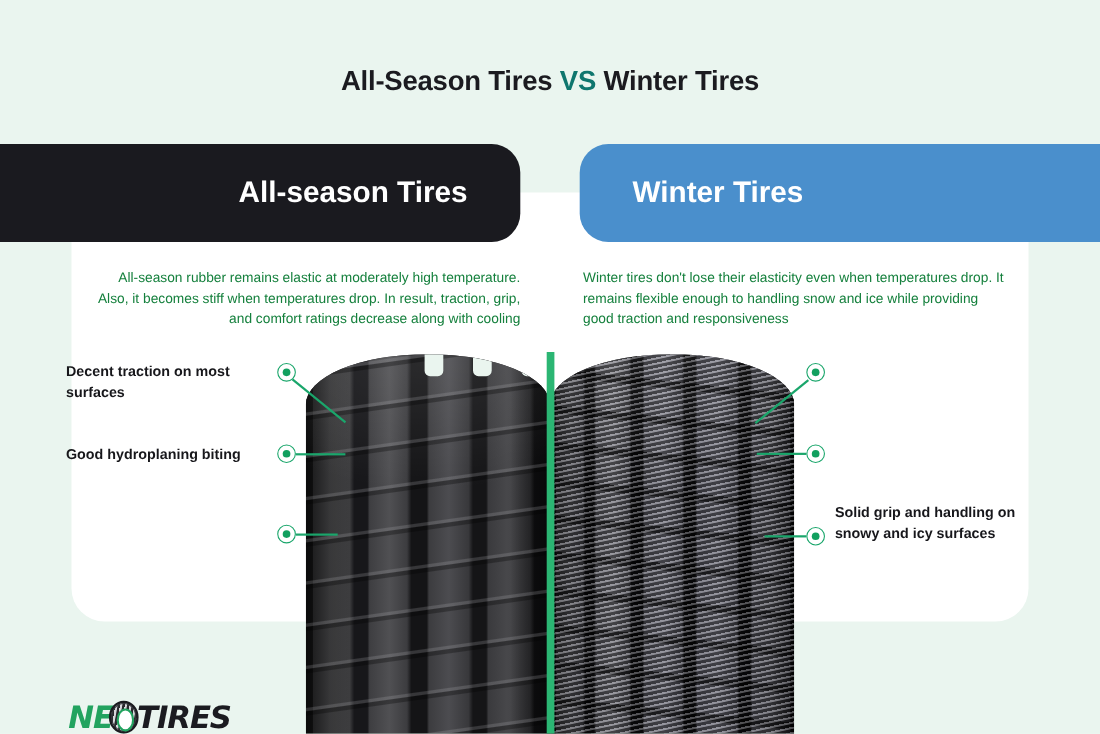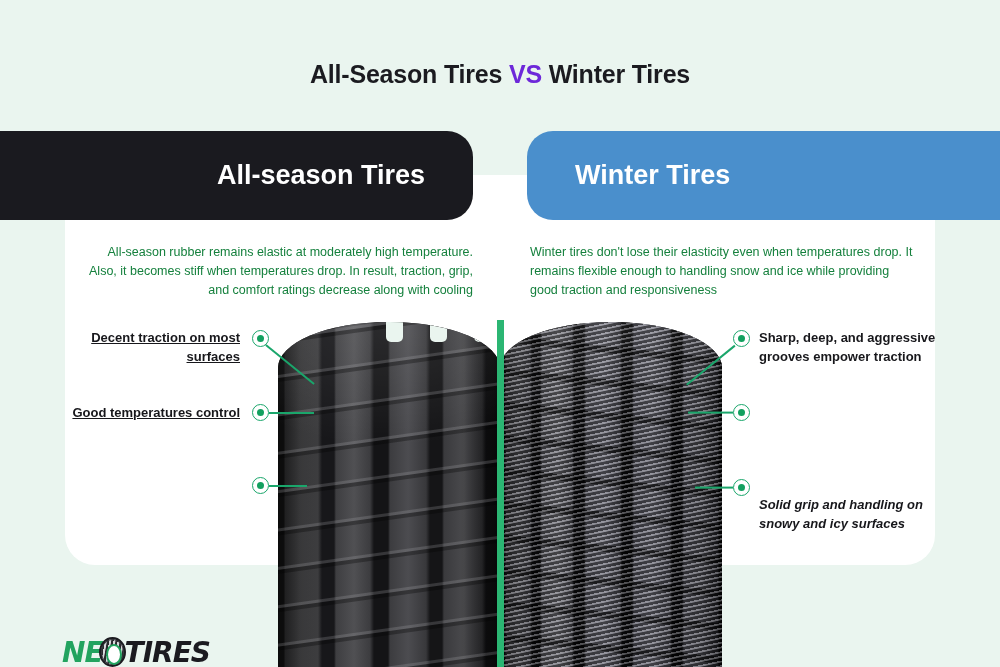--- a/index.html
+++ b/index.html
@@ -11,21 +11,21 @@
   }
   .stage { position:relative; width:1000px; height:667px; background:#eaf5ef; }
 
   
   .title {
     position:absolute; left:0; top:60px; width:1000px;
     text-align:center;
     font-size:25px; font-weight:bold; color:#1b1b20;
     letter-spacing:-0.2px;
   }
-  .title .vs { color:#6d28d9; }
+  .title .vs { color:#0f766e; }
 
   
   .card {
     position:absolute; left:65px; top:175px; width:870px; height:390px;
     background:#ffffff; border-radius:30px;
   }
 
   
   .banner {
     position:absolute; top:131px; height:89px;
@@ -129,21 +129,21 @@
   .divider {
     position:absolute; left:497px; top:320px; width:7px; height:347px;
     background:#2bb673;
   }
 
   
   .feature-label {
     position:absolute; width:180px;
     font-size:13px; font-weight:bold; line-height:19px; color:#17171b;
   }
-  .fl-left  { text-align:right;text-decoration:underline; }
+  .fl-left  { text-align:left; }
   .fl-right { text-align:left; }
 
   .marker {
     position:absolute; width:17px; height:17px; border-radius:50%;
     border:1.6px solid #1aa66b; background:#ffffff;
   }
   .marker::after {
     content:""; position:absolute; left:4px; top:4px;
     width:7px; height:7px; border-radius:50%; background:#12a05f;
   }
@@ -207,35 +207,34 @@
       <div class="tread-wt"></div>
     </div>
   </div>
 
   <div class="divider"></div>
 
   <div class="feature-label fl-left" style="left:60px; top:328px;">Decent traction on most surfaces</div>
   <div class="marker" style="left:252px; top:330px;"></div>
   <div class="connector" style="left:266px; top:344px; width:62px; transform:rotate(39deg);"></div>
 
-  <div class="feature-label fl-left" style="left:60px; top:403px;">Good temperatures control</div>
+  <div class="feature-label fl-left" style="left:60px; top:403px;">Good hydroplaning biting</div>
   <div class="marker" style="left:252px; top:404px;"></div>
   <div class="connector" style="left:269px; top:412px; width:45px;"></div>
 
   <div class="marker" style="left:252px; top:477px;"></div>
   <div class="connector" style="left:269px; top:485px; width:38px;"></div>
 
-  <div class="feature-label fl-right" style="left:759px; top:328px; width:190px;">Sharp, deep, and aggressive grooves empower traction</div>
   <div class="marker" style="left:733px; top:330px;"></div>
   <div class="connector" style="left:735px; top:345px; width:62px; transform:rotate(141deg);"></div>
 
   <div class="marker" style="left:733px; top:404px;"></div>
   <div class="connector" style="left:733px; top:412px; width:45px; transform:rotate(180deg);"></div>
 
-  <div class="feature-label fl-right" style="left:759px; top:495px; width:190px;font-style:italic;">Solid grip and handling on snowy and icy surfaces</div>
+  <div class="feature-label fl-right" style="left:759px; top:456px; width:190px;">Solid grip and handling on snowy and icy surfaces</div>
   <div class="marker" style="left:733px; top:479px;"></div>
   <div class="connector" style="left:733px; top:487px; width:38px; transform:rotate(180deg);"></div>
 
   <div class="logo">
     <span class="logo-neo">NE</span>
     <span class="logo-tire-o"></span>
     <span class="logo-tires">TIRES</span>
   </div>
 
 </div>

